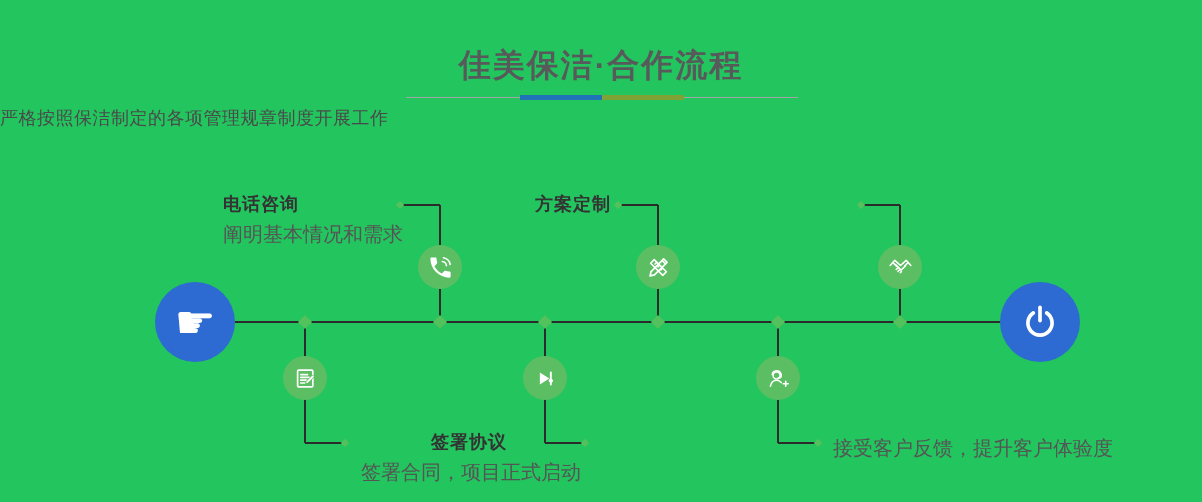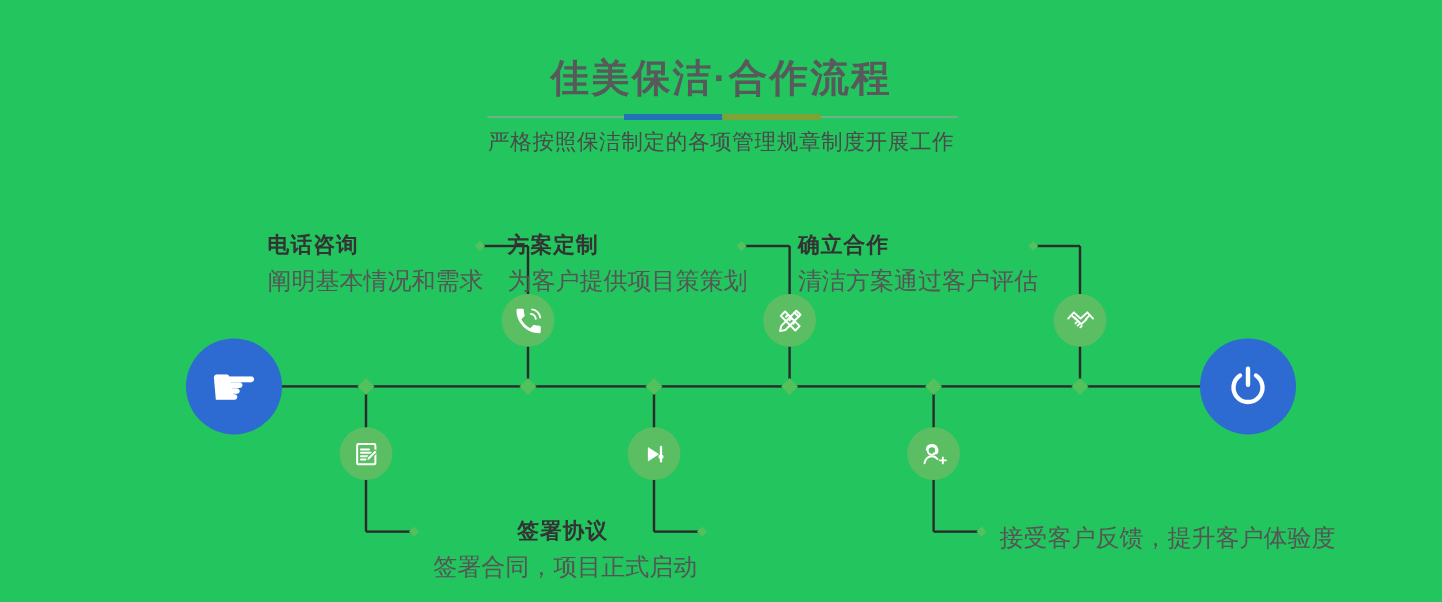--- a/index.html
+++ b/index.html
@@ -6,21 +6,21 @@
   body{font-family:"Liberation Sans","DejaVu Sans",sans-serif;}
   .stage{position:relative;width:1202px;height:502px;background:#22c55e;overflow:hidden;}
 
   
   .main-title{position:absolute;top:44px;left:0;width:100%;text-align:center;
     font-size:32px;font-weight:bold;color:#58595b;letter-spacing:2px;}
   .divider{position:absolute;left:406px;top:95px;width:392px;height:6px;}
   .d-gray{position:absolute;left:0;right:0;top:2px;height:1px;background:#a3a3a3;}
   .d-blue{position:absolute;left:114px;width:82px;top:0;height:5px;background:#2173b7;}
   .d-green{position:absolute;left:196px;width:82px;top:0;height:5px;background:#7ea234;}
-  .subtitle{position:absolute;top:106px;left:0;width:100%;text-align:center;
+  .subtitle{position:absolute;top:106px;left:0;width:100%;
     font-size:18px;color:#4a4a4a;letter-spacing:0.5px;}
 
   
   .main-line{position:absolute;left:235px;top:321px;width:766px;height:2px;background:#2b2b2b;}
   .vline{position:absolute;width:1.5px;background:#2b2b2b;}
   .hline{position:absolute;height:1.5px;background:#2b2b2b;}
   .tl-diamond{position:absolute;width:10px;height:10px;background:#53c15c;transform:rotate(45deg);z-index:3;}
   .mini-diamond{position:absolute;width:6px;height:6px;background:#53c15c;transform:rotate(45deg);z-index:3;}
 
   .endpoint{position:absolute;top:282px;width:80px;height:80px;border-radius:50%;
@@ -106,21 +106,20 @@
       <g fill="none" stroke="#fff" stroke-width="1.5" stroke-linecap="round" stroke-linejoin="round">
         <path d="M5 8.2L8.2 5l10.8 10.8-3.2 3.2z"></path>
         <path d="M8.9 8.9l1.3-1.3M11.5 11.5l1.3-1.3M14.1 14.1l1.3-1.3"></path>
         <path d="M16.6 4.4l3 3L8.4 18.6l-3.9.9.9-3.9z"></path>
         <path d="M15.2 5.8l3 3"></path>
       </g>
     </svg>
   </div>
   <div class="label-top" style="right:579px;top:192px;">
     <div class="step-title" style="padding-right:12px;">方案定制</div>
-    <div class="step-desc">为客户提供项目策策划</div>
   </div>
 
   <div class="vline" style="left:544px;top:322px;height:121px;"></div>
   <div class="hline" style="left:545px;top:442px;width:40px;"></div>
   <div class="mini-diamond" style="left:582px;top:440px;"></div>
   <div class="tl-diamond" style="left:540px;top:317px;"></div>
   <div class="step-circle" style="left:523px;top:356px;">
     <svg viewBox="0 0 24 24">
       <g fill="#fff">
         <path d="M7 6.6v10.8l8.4-5.4z"></path>
@@ -139,24 +138,20 @@
       <g fill="none" stroke="#fff" stroke-width="1.4" stroke-linecap="round" stroke-linejoin="round">
         <path d="M2.8 10.2L7 5.6l2.8 2.6"></path>
         <path d="M21.2 10.2L17 5.6l-2.8 2.6"></path>
         <path d="M9.8 8.2l2.2 2 2.2-2"></path>
         <path d="M7.6 9.4l4.9 4.9 3.9-3.6"></path>
         <path d="M9.4 12.6l-1.2 1.2M11 14.2l-1.2 1.2M12.8 15.7l-1 1"></path>
         <path d="M5.2 7.6l3.2 3.2M18.8 7.6l-3 3"></path>
       </g>
     </svg>
   </div>
-  <div class="label-top" style="right:337px;top:192px;">
-    <div class="step-title" style="padding-right:10px;">确立合作</div>
-    <div class="step-desc">清洁方案通过客户评估</div>
-  </div>
 
   <div class="vline" style="left:777px;top:322px;height:121px;"></div>
   <div class="hline" style="left:778px;top:442px;width:40px;"></div>
   <div class="mini-diamond" style="left:815px;top:440px;"></div>
   <div class="tl-diamond" style="left:773px;top:317px;"></div>
   <div class="step-circle" style="left:756px;top:356px;">
     <svg viewBox="0 0 24 24">
       <g fill="none" stroke="#fff" stroke-width="1.4" stroke-linecap="round" stroke-linejoin="round">
         <circle cx="10.3" cy="9.3" r="3.1"></circle>
         <path d="M4.8 18.8c.7-3.4 2.9-5.3 5.5-5.3 1.7 0 3.2.8 4.2 2.2"></path>

